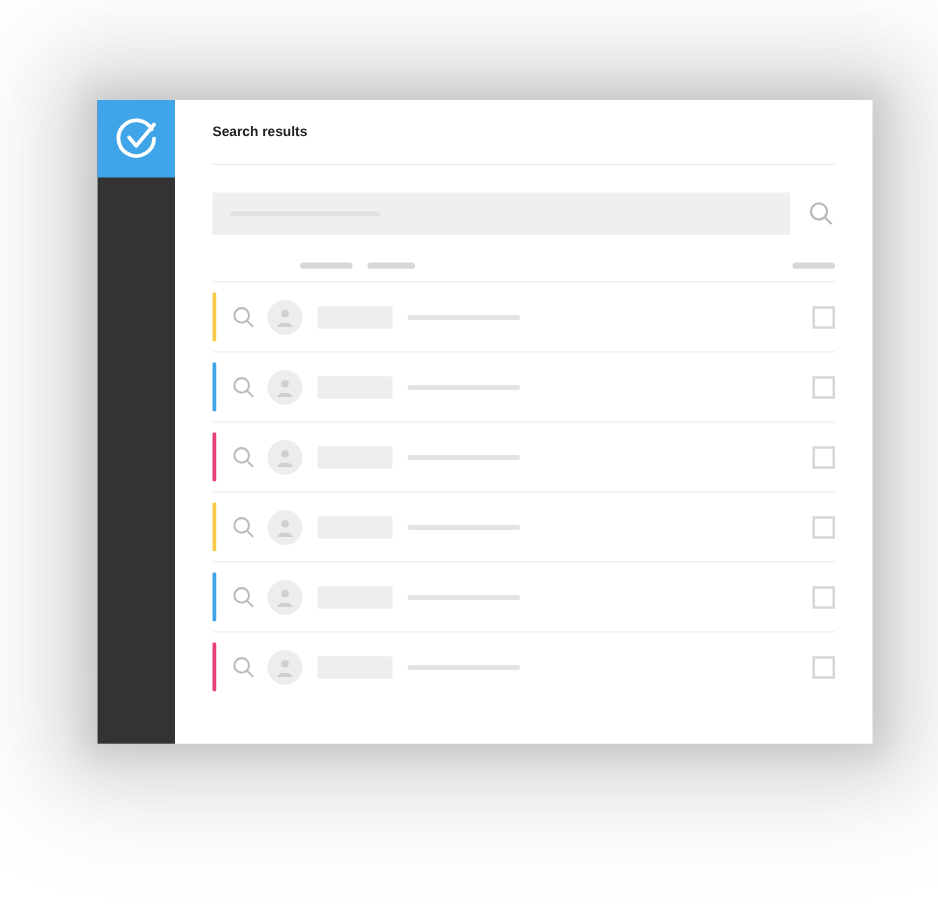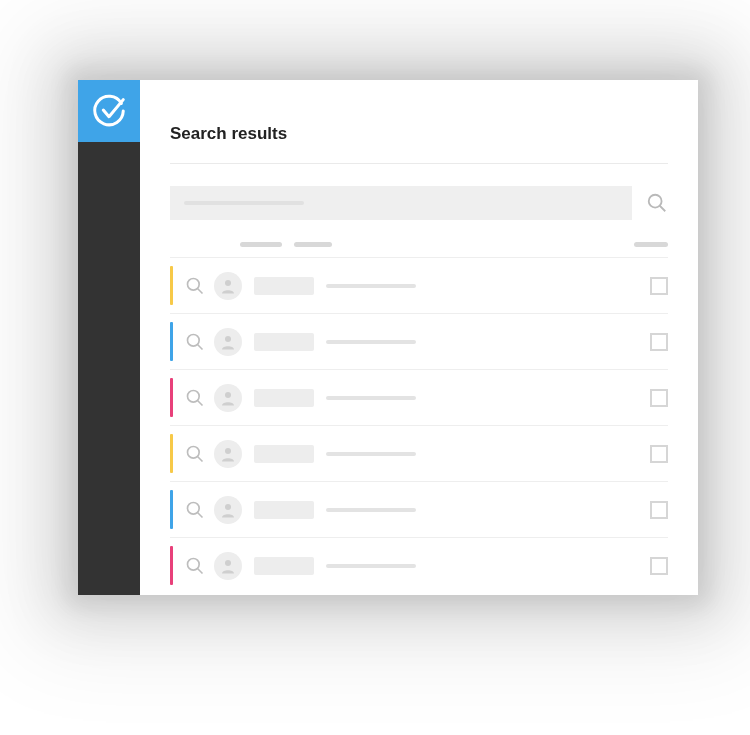--- a/index.html
+++ b/index.html
@@ -38,25 +38,24 @@
       align-items: center;
       justify-content: center;
     }
     .logo-block svg { width: 38px; height: 38px; }
     .main {
       flex: 1;
       padding: 0 30px 18px 30px;
       overflow: hidden;
     }
     .page-title {
-      font-size: 17px;
+      font-size: 11px;
       color: #222;
       padding: 20px 0 19px 0;
       border-bottom: 1px solid #eaeaea;
-      margin-top: 24px;
     }
     .search-row {
       display: flex;
       align-items: center;
       gap: 14px;
       padding: 22px 0 22px 0;
     }
     .search-input {
       flex: 1;
       height: 34px;

